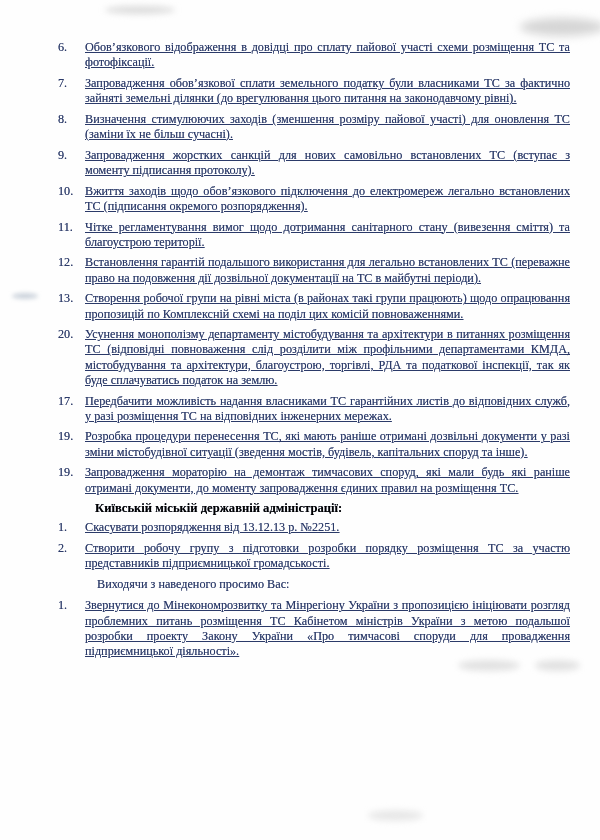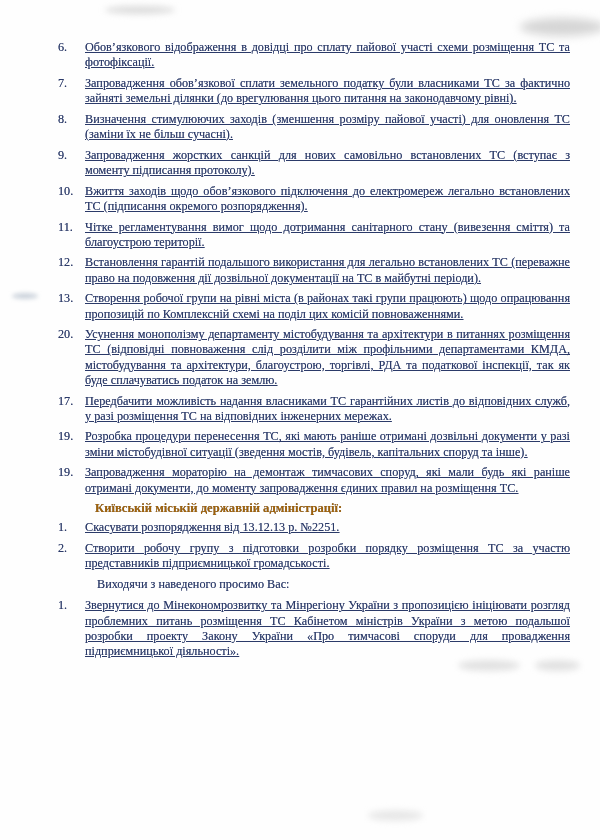--- a/index.html
+++ b/index.html
@@ -34,21 +34,21 @@
     flex: 0 0 27px;
   }
   .item .txt {
     flex: 1;
     text-align: justify;
     text-decoration: underline;
   }
   .heading {
     margin: 1px 0 4px 37px;
     font-weight: bold;
-    color: #a16207;
+    color: #000000;
     font-size: 12.6px;
   }
   .para {
     margin: 0 0 6px 39px;
   }
   
   .smudge {
     position: absolute;
     border-radius: 50%;
     pointer-events: none;

